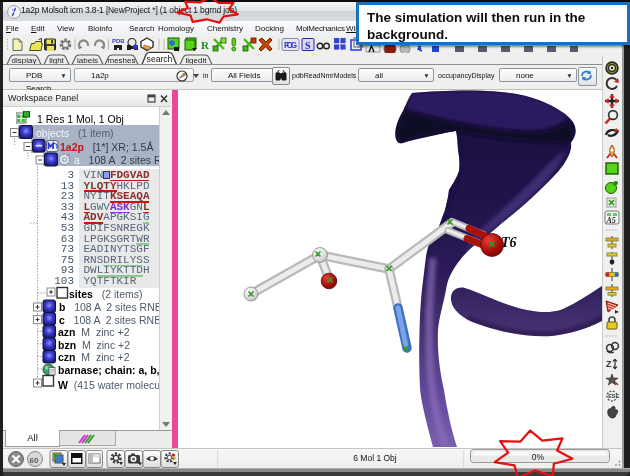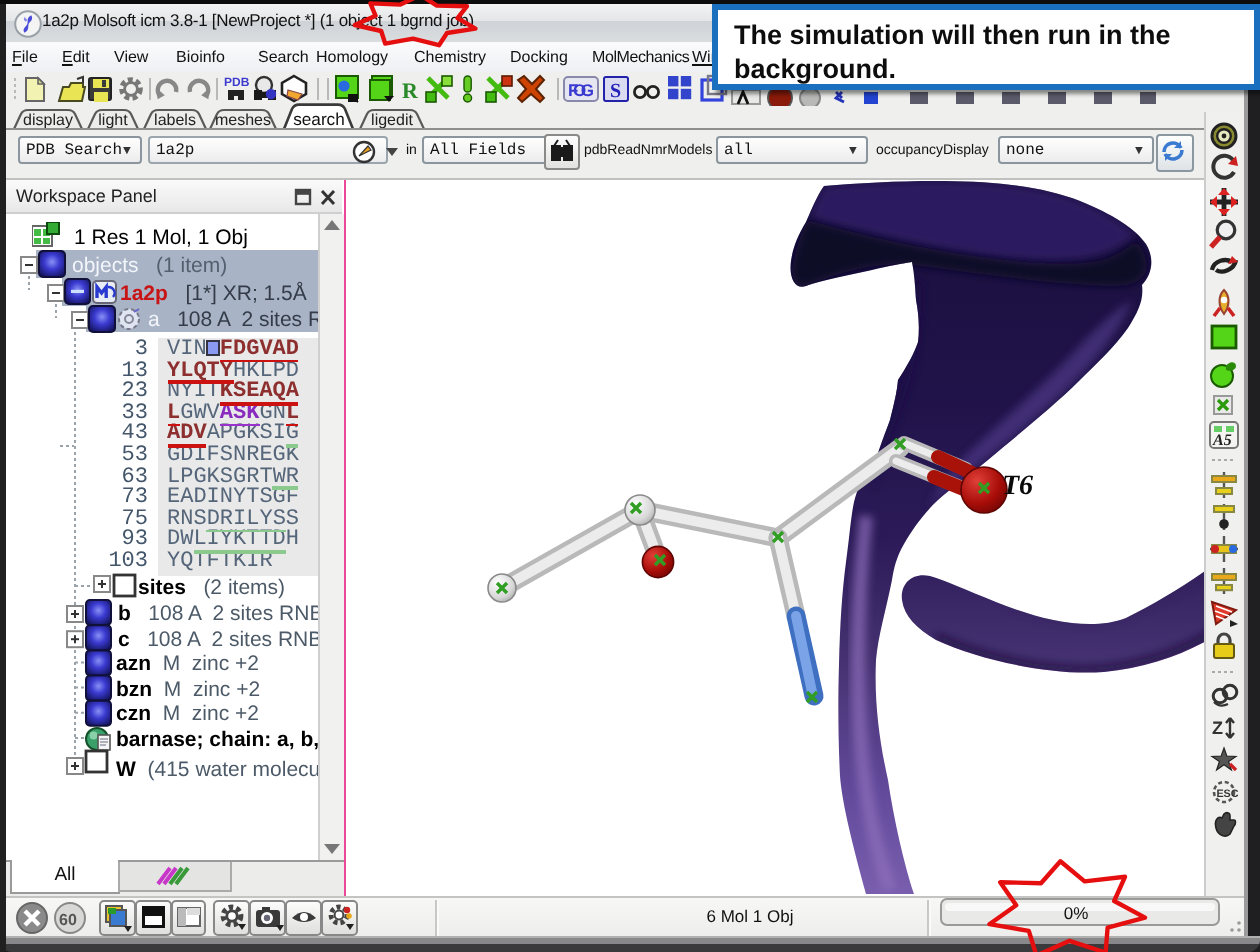--- a/index.html
+++ b/index.html
@@ -14,27 +14,27 @@
   #titletext{left:21px;top:5px;font-size:8.5px;color:#111;letter-spacing:-0.15px;}
   #menubar{left:3px;top:21px;width:619px;height:15px;
     background:linear-gradient(#fbfbfd,#eef0f3);border-bottom:1px solid #d9dade;}
   .menu{position:absolute;top:3px;font-size:8px;color:#111;}
   #toolbar{left:3px;top:36px;width:619px;height:17px;background:#efefed;
     border-bottom:1px solid #d6d6d4;}
   #tabrow{left:3px;top:53px;width:619px;height:11px;background:#efefed;}
   #searchrow{left:3px;top:64px;width:619px;height:26px;background:#efefed;
     border-top:1px solid #8f8f8d;border-bottom:1px solid #c0c0be;box-sizing:border-box;}
   .combo{position:absolute;height:14px;background:linear-gradient(#fefefe,#ececec);border:1px solid #8a959e;
-    border-radius:2px;font-size:8px;color:#111;line-height:13px;padding-left:3px;box-sizing:border-box;font-family:Liberation Mono, monospace;}
+    border-radius:2px;font-size:8px;color:#111;line-height:13px;padding-left:16px;box-sizing:border-box;}
   .combo .arr{position:absolute;right:1px;top:0px;width:11px;height:12px;
     color:#333;font-size:6.5px;text-align:center;line-height:13px;}
   .rowlabel{position:absolute;font-size:7px;color:#111;top:71.5px;}
   
   #wsp{left:3px;top:90px;width:169px;height:358px;background:#fff;
-    border-right:1px solid #ec4899;}
+    border-right:6px solid #ec4899;}
   #wsptitle{left:0px;top:0px;width:168px;height:17px;
     background:linear-gradient(#fafafa,#e8e8e8);border-bottom:1px solid #cfcfcf;
     font-size:9px;color:#222;line-height:17px;padding-left:5px;box-sizing:border-box;}
   .trow{position:absolute;font-size:10.5px;color:#444;white-space:pre;}
   .sel{background:#a9b3c6;}
   .seqrow{position:absolute;font-family:"Liberation Mono",monospace;
     font-size:11px;color:#55667a;letter-spacing:0;white-space:pre;height:10.6px;line-height:10.6px;}
   .num{position:absolute;left:38px;width:33px;display:inline-block;text-align:right;color:#44566a;}
   .lets{position:absolute;left:80.5px;}
   .mr{color:#8e2f2f;font-weight:bold;}

